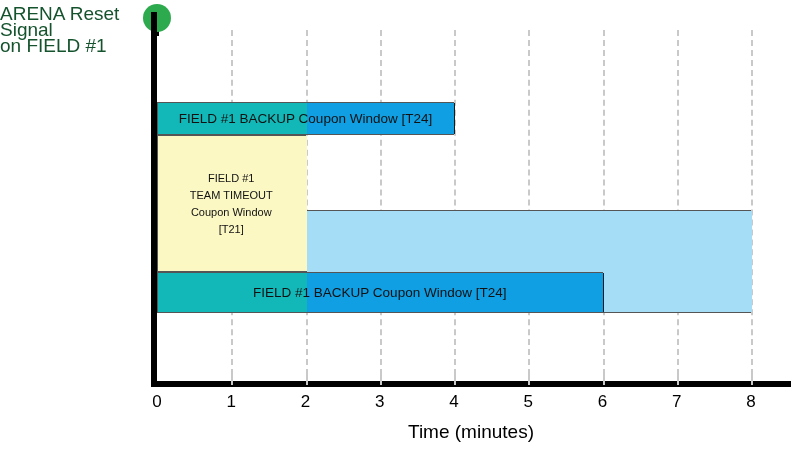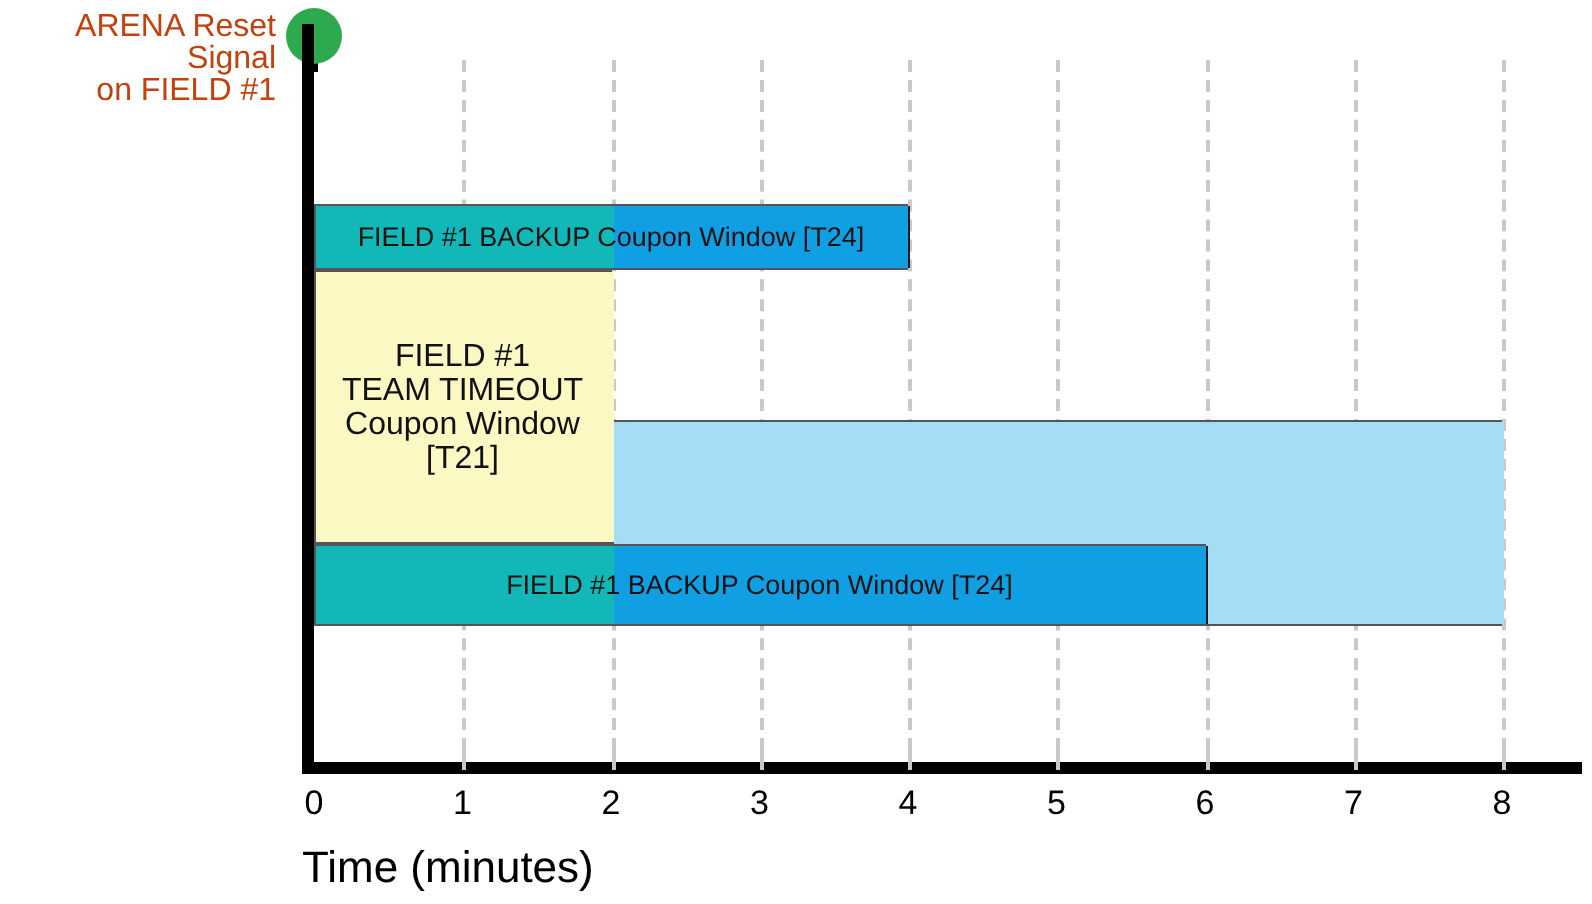--- a/index.html
+++ b/index.html
@@ -52,24 +52,23 @@
     position:absolute;
     left:143px;top:4px;
     width:28px;height:28px;
     border-radius:50%;
     background:#2eaa4e;
   }
   .reset-label{
     position:absolute;
     left:0px;top:6px;
     width:138px;
-    text-align:right;
-    font-size:16px;
+    font-size:19px;
     line-height:16px;
-    color:#c2410c;
+    color:#14532d;
     white-space:pre-line;
   }
 
   
   .tick{
     position:absolute;
     top:392px;
     width:40px;
     margin-left:-20px;
     text-align:center;
@@ -78,22 +77,22 @@
   }
   .tick-mark{
     position:absolute;
     top:374px;height:8px;width:0;
     border-left:2px dashed #c9c9c9;
   }
   .xlabel{
     position:absolute;
     left:151px;top:421px;
     width:640px;
-    text-align:left;
-    font-size:22px;
+    text-align:center;
+    font-size:19px;
     color:#000000;
   }
 
   
   .bar{
     position:absolute;
     box-sizing:border-box;
     border:1.5px solid #555555;
     display:flex;
     align-items:center;
@@ -110,21 +109,21 @@
     position:relative;
     z-index:3;
     font-size:13.5px;
     line-height:17px;
     color:#111111;
     text-align:center;
     padding:0 6px;
     white-space:pre-line;
     pointer-events:none;
   }
-  .bar-label.wrapped{font-size:16px;}
+  .bar-label.wrapped{font-size:11px;}
 </style>
 </head>
 <body>
 
 <div id="chart-root">
 
   <div class="reset-label">ARENA Reset Signal
 on FIELD #1</div>
   <div class="stem"></div>
   <div class="reset-dot"></div>

